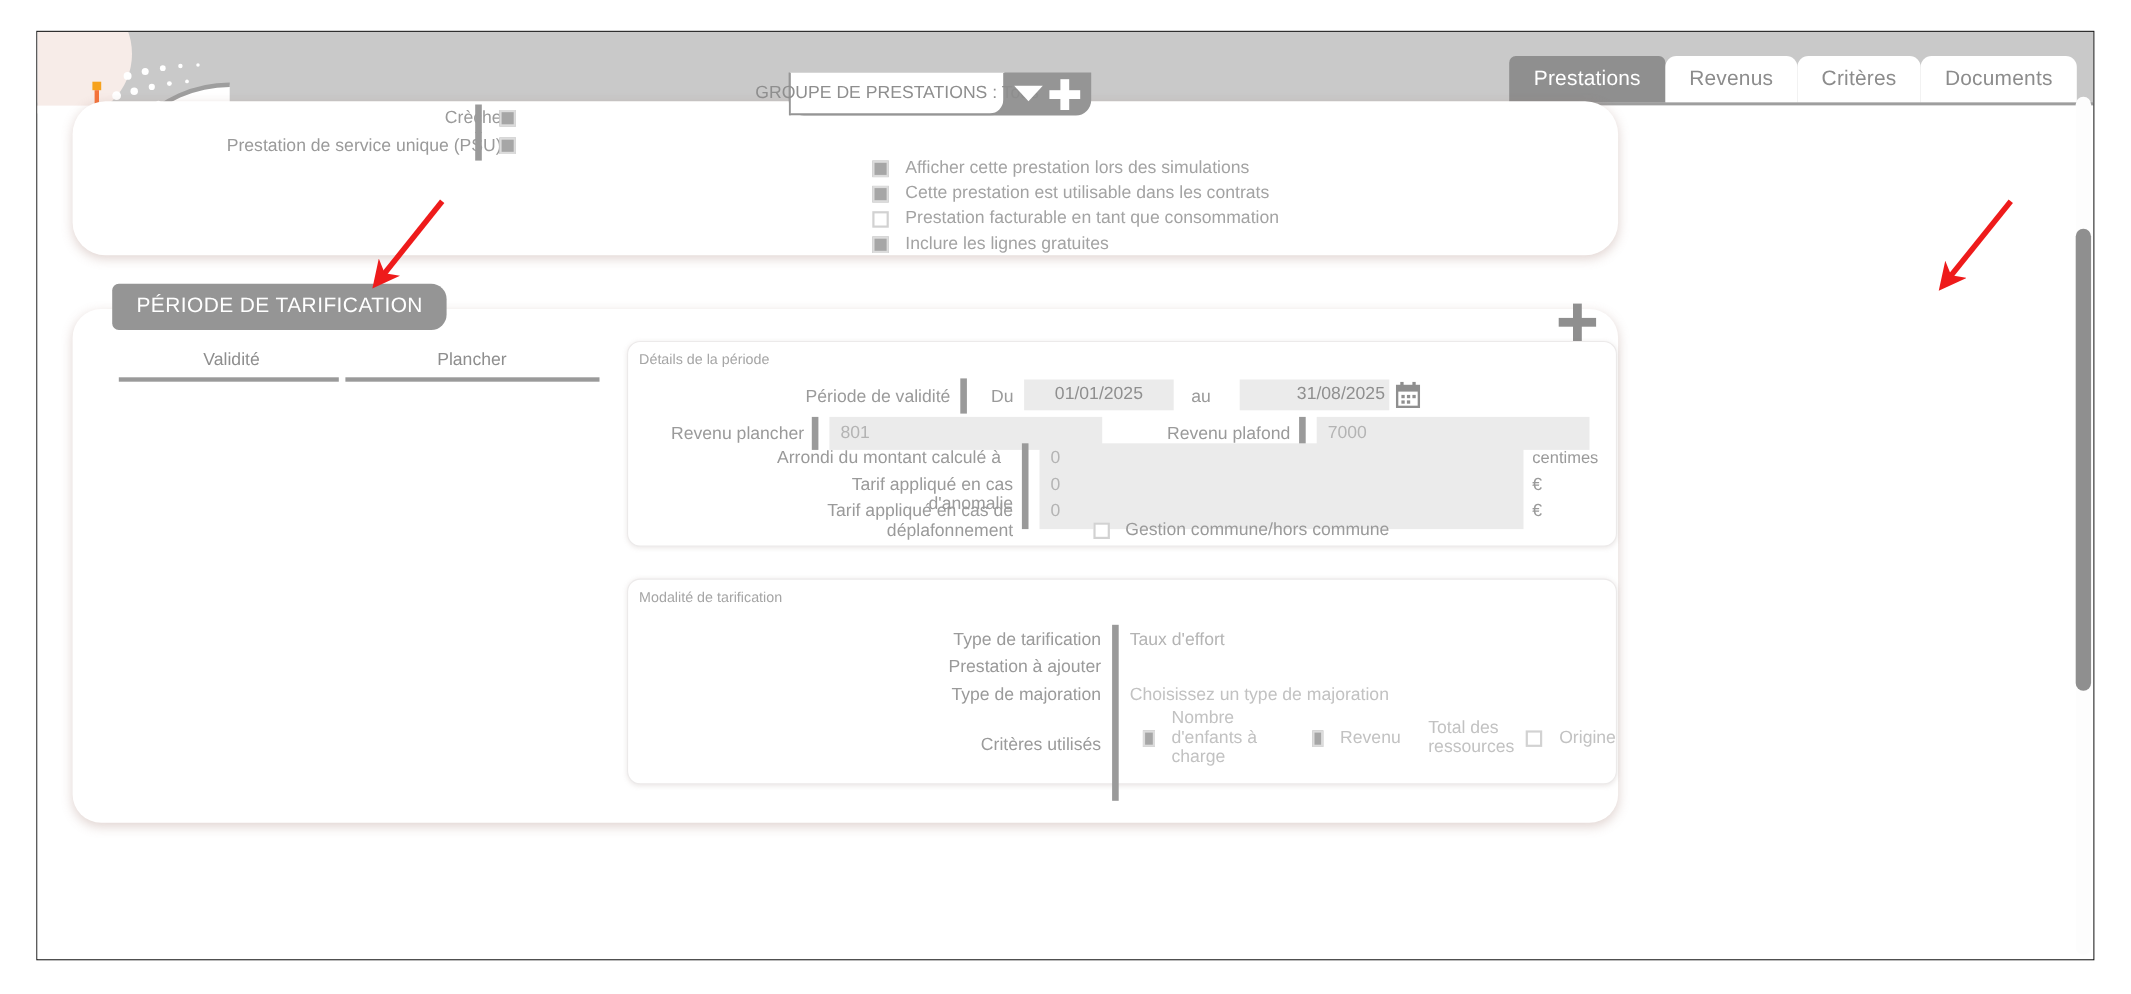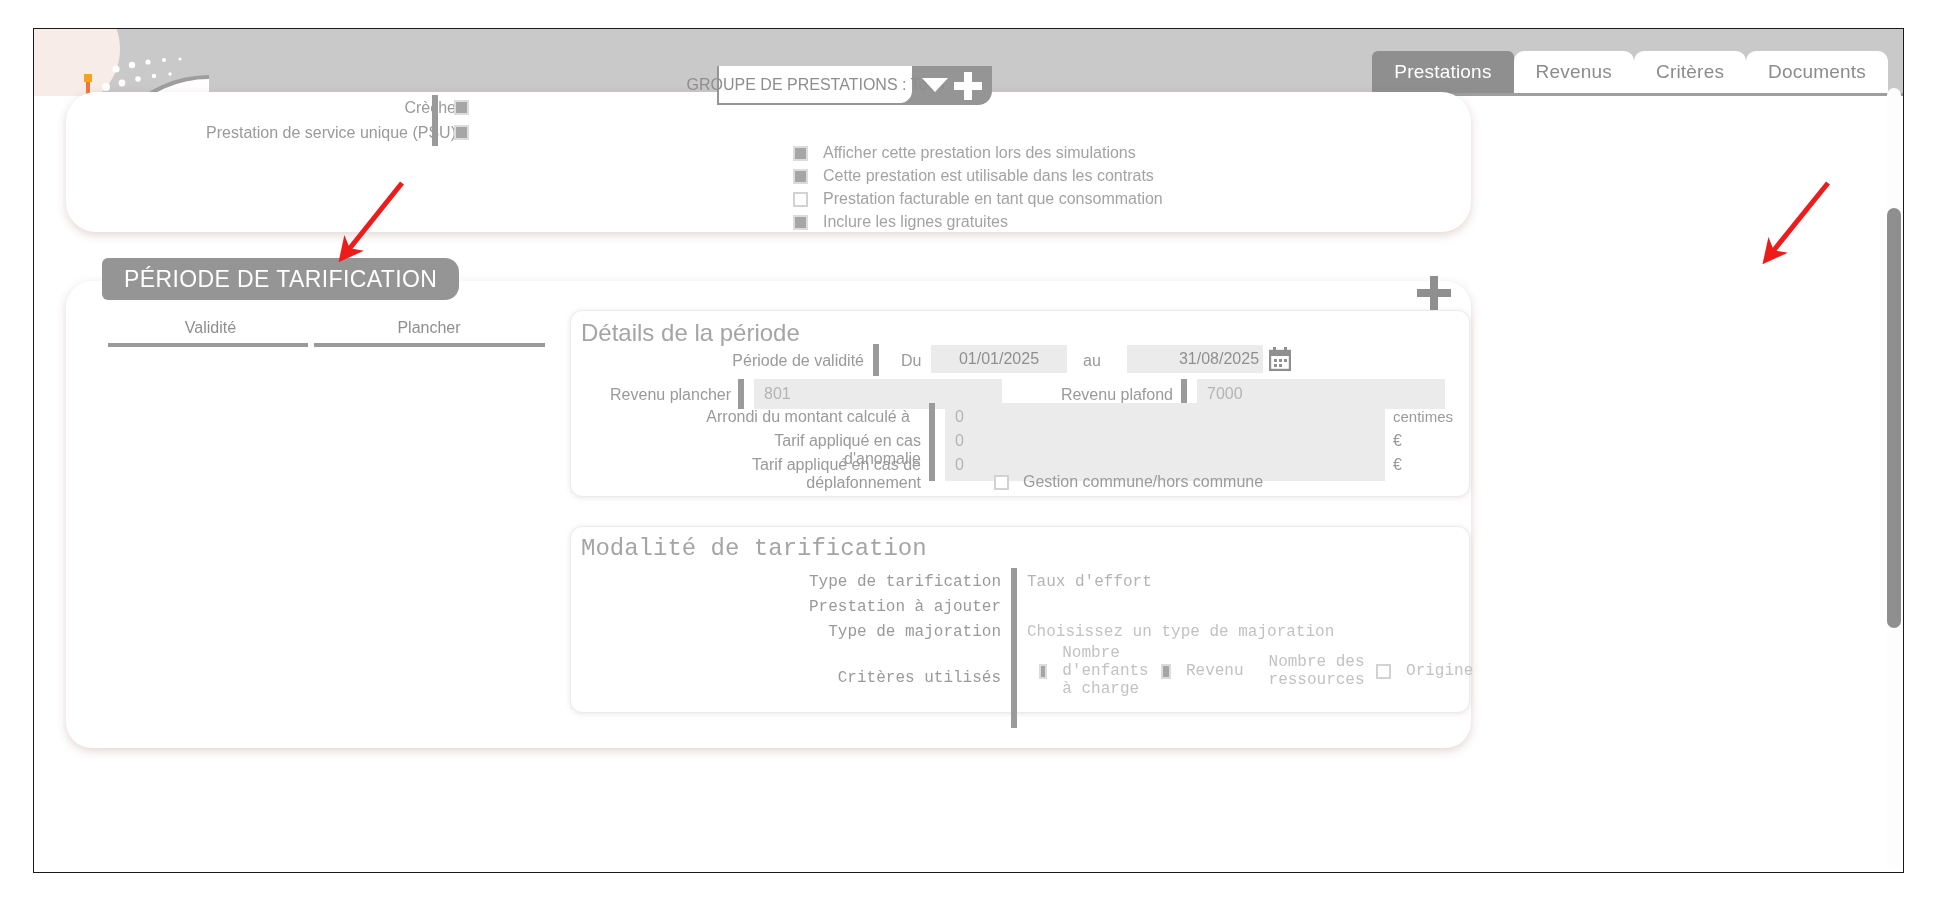--- a/index.html
+++ b/index.html
@@ -34,21 +34,21 @@
   
   .panel{position:absolute;background:#ffffff;border-radius:26px;
          box-shadow:0 3px 10px rgba(160,120,110,.30);}
 
   .panel-top{left:32px;top:-4px;width:1405px;height:140px;border-radius:30px;}
 
   .panel-main{left:32px;top:185px;width:1405px;height:467px;border-radius:26px;}
 
   .section-tag{position:absolute;left:36px;top:-23px;height:42px;padding:0 22px;
         display:flex;align-items:center;background:#959595;color:#fff;
-        border-radius:6px 14px 14px 6px;font-size:23px;letter-spacing:.4px;}
+        border-radius:6px 14px 14px 6px;font-size:19px;letter-spacing:.4px;}
 
   .label-r{text-align:right;color:#9a9a9a;font-size:16px;}
   .bar{width:6px;background:#9a9a9a;}
 
   .chk{width:15px;height:15px;box-sizing:border-box;}
   .chk.on{background:#a6a6a6;border:2px solid #dcdcdc;}
   .chk.off{background:#ffffff;border:2px solid #d2d2d2;}
 
   .cbline{display:flex;align-items:center;gap:15px;}
   .cbline span{font-size:16px;color:#a3a3a3;}
@@ -73,21 +73,21 @@
   .tbl-head div{text-align:center;padding-bottom:6px;}
   .th-rule{display:flex;gap:6px;}
   .th-rule div{height:4px;background:#9a9a9a;}
   .tbl-row{display:flex;background:#959595;color:#fff;height:30px;align-items:center;
            font-size:15.5px;margin-top:3px;}
   .tbl-row div{text-align:center;}
 
   
   .card{position:absolute;background:#fff;border:1px solid #eceaea;border-radius:12px;
         box-shadow:0 1px 5px rgba(160,140,135,.22);}
-  .card-title{position:absolute;left:10px;top:8px;font-size:24px;color:#a5a5a5;}
+  .card-title{position:absolute;left:10px;top:8px;font-size:13px;color:#a5a5a5;}
 
   .fld{position:absolute;background:#ebebeb;color:#b4b4b4;font-size:16px;
        display:flex;align-items:center;padding-left:10px;box-sizing:border-box;}
   .fld-c{justify-content:center;padding-left:0;color:#8f8f8f;}
 
   .plus-add{position:absolute;width:34px;height:34px;}
   .plus-add:before,.plus-add:after{content:"";position:absolute;background:#8f8f8f;}
   .plus-add:before{left:13px;top:0;width:8px;height:34px;}
   .plus-add:after{left:0;top:13px;width:34px;height:8px;}
 
@@ -250,21 +250,21 @@
           <div style="position:absolute;left:384px;top:121px;font-size:16px;color:#b4b4b4;">0</div>
           <div style="position:absolute;left:384px;top:145px;font-size:16px;color:#b4b4b4;">0</div>
           <div style="position:absolute;left:822px;top:97px;font-size:15px;color:#9a9a9a;">centimes</div>
           <div style="position:absolute;left:822px;top:121px;font-size:16px;color:#9a9a9a;">€</div>
           <div style="position:absolute;left:822px;top:145px;font-size:16px;color:#9a9a9a;">€</div>
 
           <div class="chk off" style="position:absolute;left:423px;top:164px;"></div>
           <div style="position:absolute;left:452px;top:162px;font-size:16px;color:#9a9a9a;">Gestion commune/hors commune</div>
         </div>
 
-        <div class="card" style="left:504px;top:245px;width:898px;height:185px;font-family:Liberation Mono, monospace;">
+        <div class="card" style="left:504px;top:245px;width:898px;height:185px;">
 
           <div class="card-title">Modalité de tarification</div>
 
           <div class="bar" style="position:absolute;left:440px;top:41px;height:160px;"></div>
 
           <div class="label-r" style="position:absolute;left:230px;top:46px;width:200px;">Type de tarification</div>
           <div style="position:absolute;left:456px;top:46px;font-size:16px;color:#b4b4b4;">Taux d'effort</div>
 
           <div class="label-r" style="position:absolute;left:230px;top:71px;width:200px;">Prestation à ajouter</div>
           <div style="position:absolute;left:456px;top:71px;font-size:16px;color:#b4b4b4;"></div>
@@ -275,21 +275,21 @@
           <div class="label-r" style="position:absolute;left:230px;top:142px;width:200px;">Critères utilisés</div>
 
           <div style="position:absolute;left:468px;top:117px;display:flex;gap:6px;">
             <div class="cbline">
               <div class="chk on"></div>
               <span style="color:#c2c2c2;">Nombre d'enfants à charge</span>
             </div>
             <div class="cbline">
               <div class="chk on"></div>
               <span style="color:#c2c2c2;">Revenu</span>
-              <span style="color:#c2c2c2;margin-left:10px;">Nombre des ressources</span>
+              <span style="color:#c2c2c2;margin-left:10px;">Total des ressources</span>
             </div>
             <div class="cbline">
               <div class="chk off"></div>
               <span style="color:#c2c2c2;">Origine</span>
             </div>
           </div>
         </div>
       </div>
 
       <div class="sb-track" style="top:-8px;height:780px;"></div>

